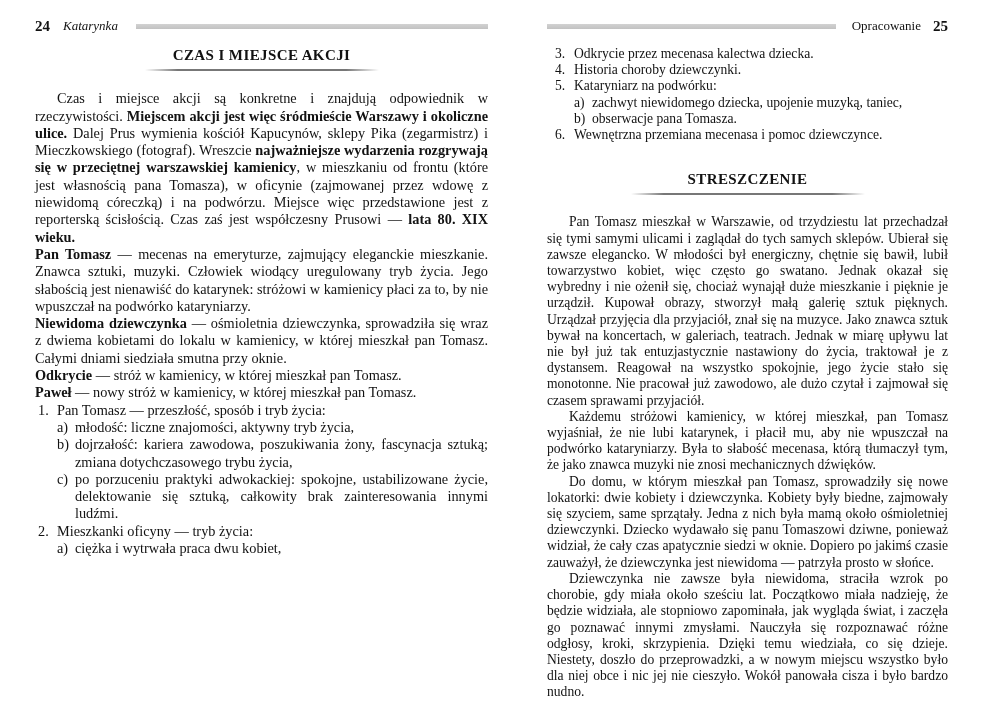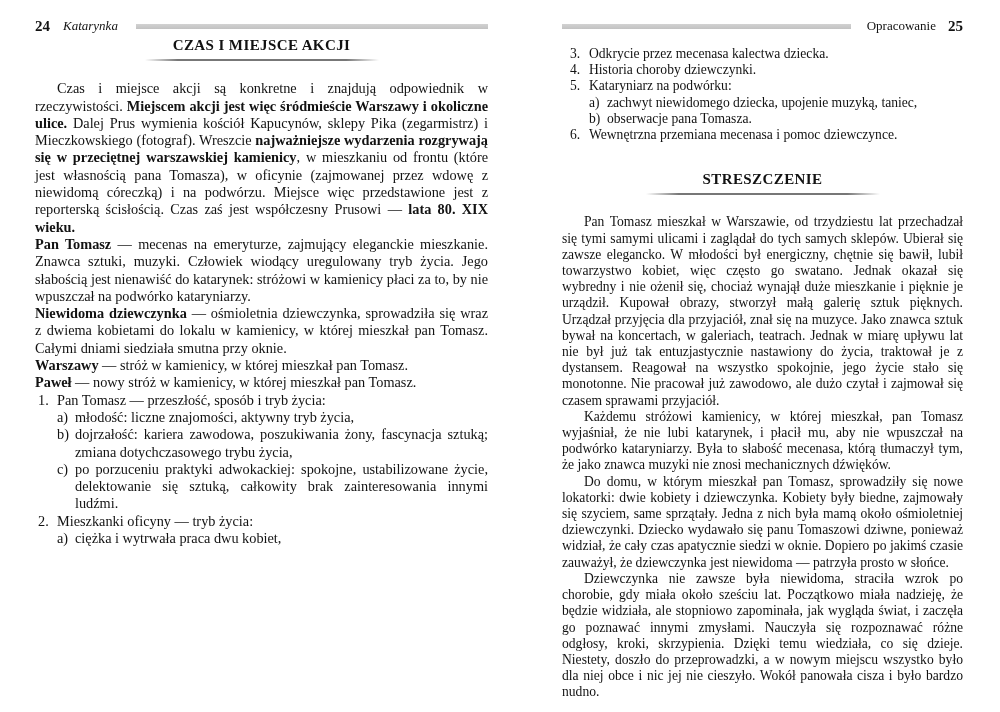--- a/index.html
+++ b/index.html
@@ -2,35 +2,35 @@
 <html lang="pl"><head>
 <meta charset="utf-8">
 <style>
   html, body { margin:0; padding:0; background:#ffffff; }
   .spread {
     position:relative; width:1000px; height:712px; background:#ffffff;
     color:#121212; font-family:"Liberation Serif", serif; overflow:hidden;
   }
   .page { position:absolute; top:18px; }
   .page-left  { left:35px;  width:453px; }
-  .page-right { left:562px; width:401px; }
+  .page-right { left:547px; width:401px; }
 
   
   .page-header { display:flex; align-items:center; height:16px; }
   .page-num { font-weight:bold; font-size:15px; line-height:16px; }
   .running-title { font-size:13px; line-height:16px; }
   .page-left .running-title { font-style:italic; margin-left:13px; }
   .page-right .running-title { font-style:normal; margin:0 12px 0 14px; }
   .header-bar { flex:1; height:5px; background:linear-gradient(to bottom,#d2d2d2,#c2c2c2); }
   .page-left  .header-bar { margin-left:18px; }
   .page-right .header-bar { margin-right:2px; }
 
   
   .section-heading { text-align:center; margin:28px 0 19px; }
-  .page-body > .section-heading:first-child { margin-top:3px;font-family:Liberation Serif, serif; }
+  .page-body > .section-heading:first-child { margin-top:13px;font-family:Liberation Serif, serif; }
   .heading-text { font-weight:bold; font-size:15px; letter-spacing:0.4px; }
   .heading-rule {
     width:234px; height:2px; margin:5px auto 0;
     background:linear-gradient(to right, rgba(110,110,110,0), rgba(85,85,85,0.8) 14%, rgba(85,85,85,0.8) 86%, rgba(110,110,110,0));
   }
 
   
   .page-left  .page-body { font-size:14.3px; line-height:17.3px; }
   .page-right .page-body { font-size:13.6px; line-height:16.2px; }
   .para { margin:0; text-align:justify; }
@@ -57,21 +57,21 @@
     <header class="page-header">
       <span class="page-num">24</span>
       <span class="running-title">Katarynka</span>
       <span class="header-bar"></span>
     </header>
     <div class="page-body" id="left-blocks">
         <div class="section-heading"><span class="heading-text">CZAS I MIEJSCE AKCJI</span><div class="heading-rule"></div></div>
         <p class="para indent"><span>Czas i miejsce akcji są konkretne i znajdują odpowiednik w rzeczywistości. </span><span class="b">Miejscem akcji jest więc śródmieście Warszawy i okoliczne ulice.</span><span> Dalej Prus wymienia kościół Kapucynów, sklepy Pika (zegarmistrz) i Mieczkowskiego (fotograf). Wreszcie </span><span class="b">najważniejsze wydarzenia rozgrywają się w przeciętnej warszawskiej kamienicy</span><span>, w mieszkaniu od frontu (które jest własnością pana Tomasza), w oficynie (zajmowanej przez wdowę z niewidomą córeczką) i na podwórzu. Miejsce więc przedstawione jest z reporterską ścisłością. Czas zaś jest współczesny Prusowi — </span><span class="b">lata 80. XIX wieku.</span></p>
         <p class="para"><span class="b">Pan Tomasz</span><span> — mecenas na emeryturze, zajmujący eleganckie mieszkanie. Znawca sztuki, muzyki. Człowiek wiodący uregulowany tryb życia. Jego słabością jest nienawiść do katarynek: stróżowi w kamienicy płaci za to, by nie wpuszczał na podwórko kataryniarzy.</span></p>
         <p class="para"><span class="b">Niewidoma dziewczynka</span><span> — ośmioletnia dziewczynka, sprowadziła się wraz z dwiema kobietami do lokalu w kamienicy, w której mieszkał pan Tomasz. Całymi dniami siedziała smutna przy oknie.</span></p>
-        <p class="para"><span class="b">Warszawy</span><span> — stróż w kamienicy, w której mieszkał pan Tomasz.</span></p>
+        <p class="para"><span class="b">Odkrycie</span><span> — stróż w kamienicy, w której mieszkał pan Tomasz.</span></p>
         <p class="para"><span class="b">Paweł</span><span> — nowy stróż w kamienicy, w której mieszkał pan Tomasz.</span></p>
         <div class="plan-list">
           <div class="li-row">
             <span class="li-marker">1.</span>
             <div class="li-body">
               <div class="li-text">Pan Tomasz — przeszłość, sposób i tryb życia:</div>
               <div class="sub-row">
                 <span class="sub-marker">a)</span>
                 <div class="sub-text">młodość: liczne znajomości, aktywny tryb życia,</div>
               </div>

